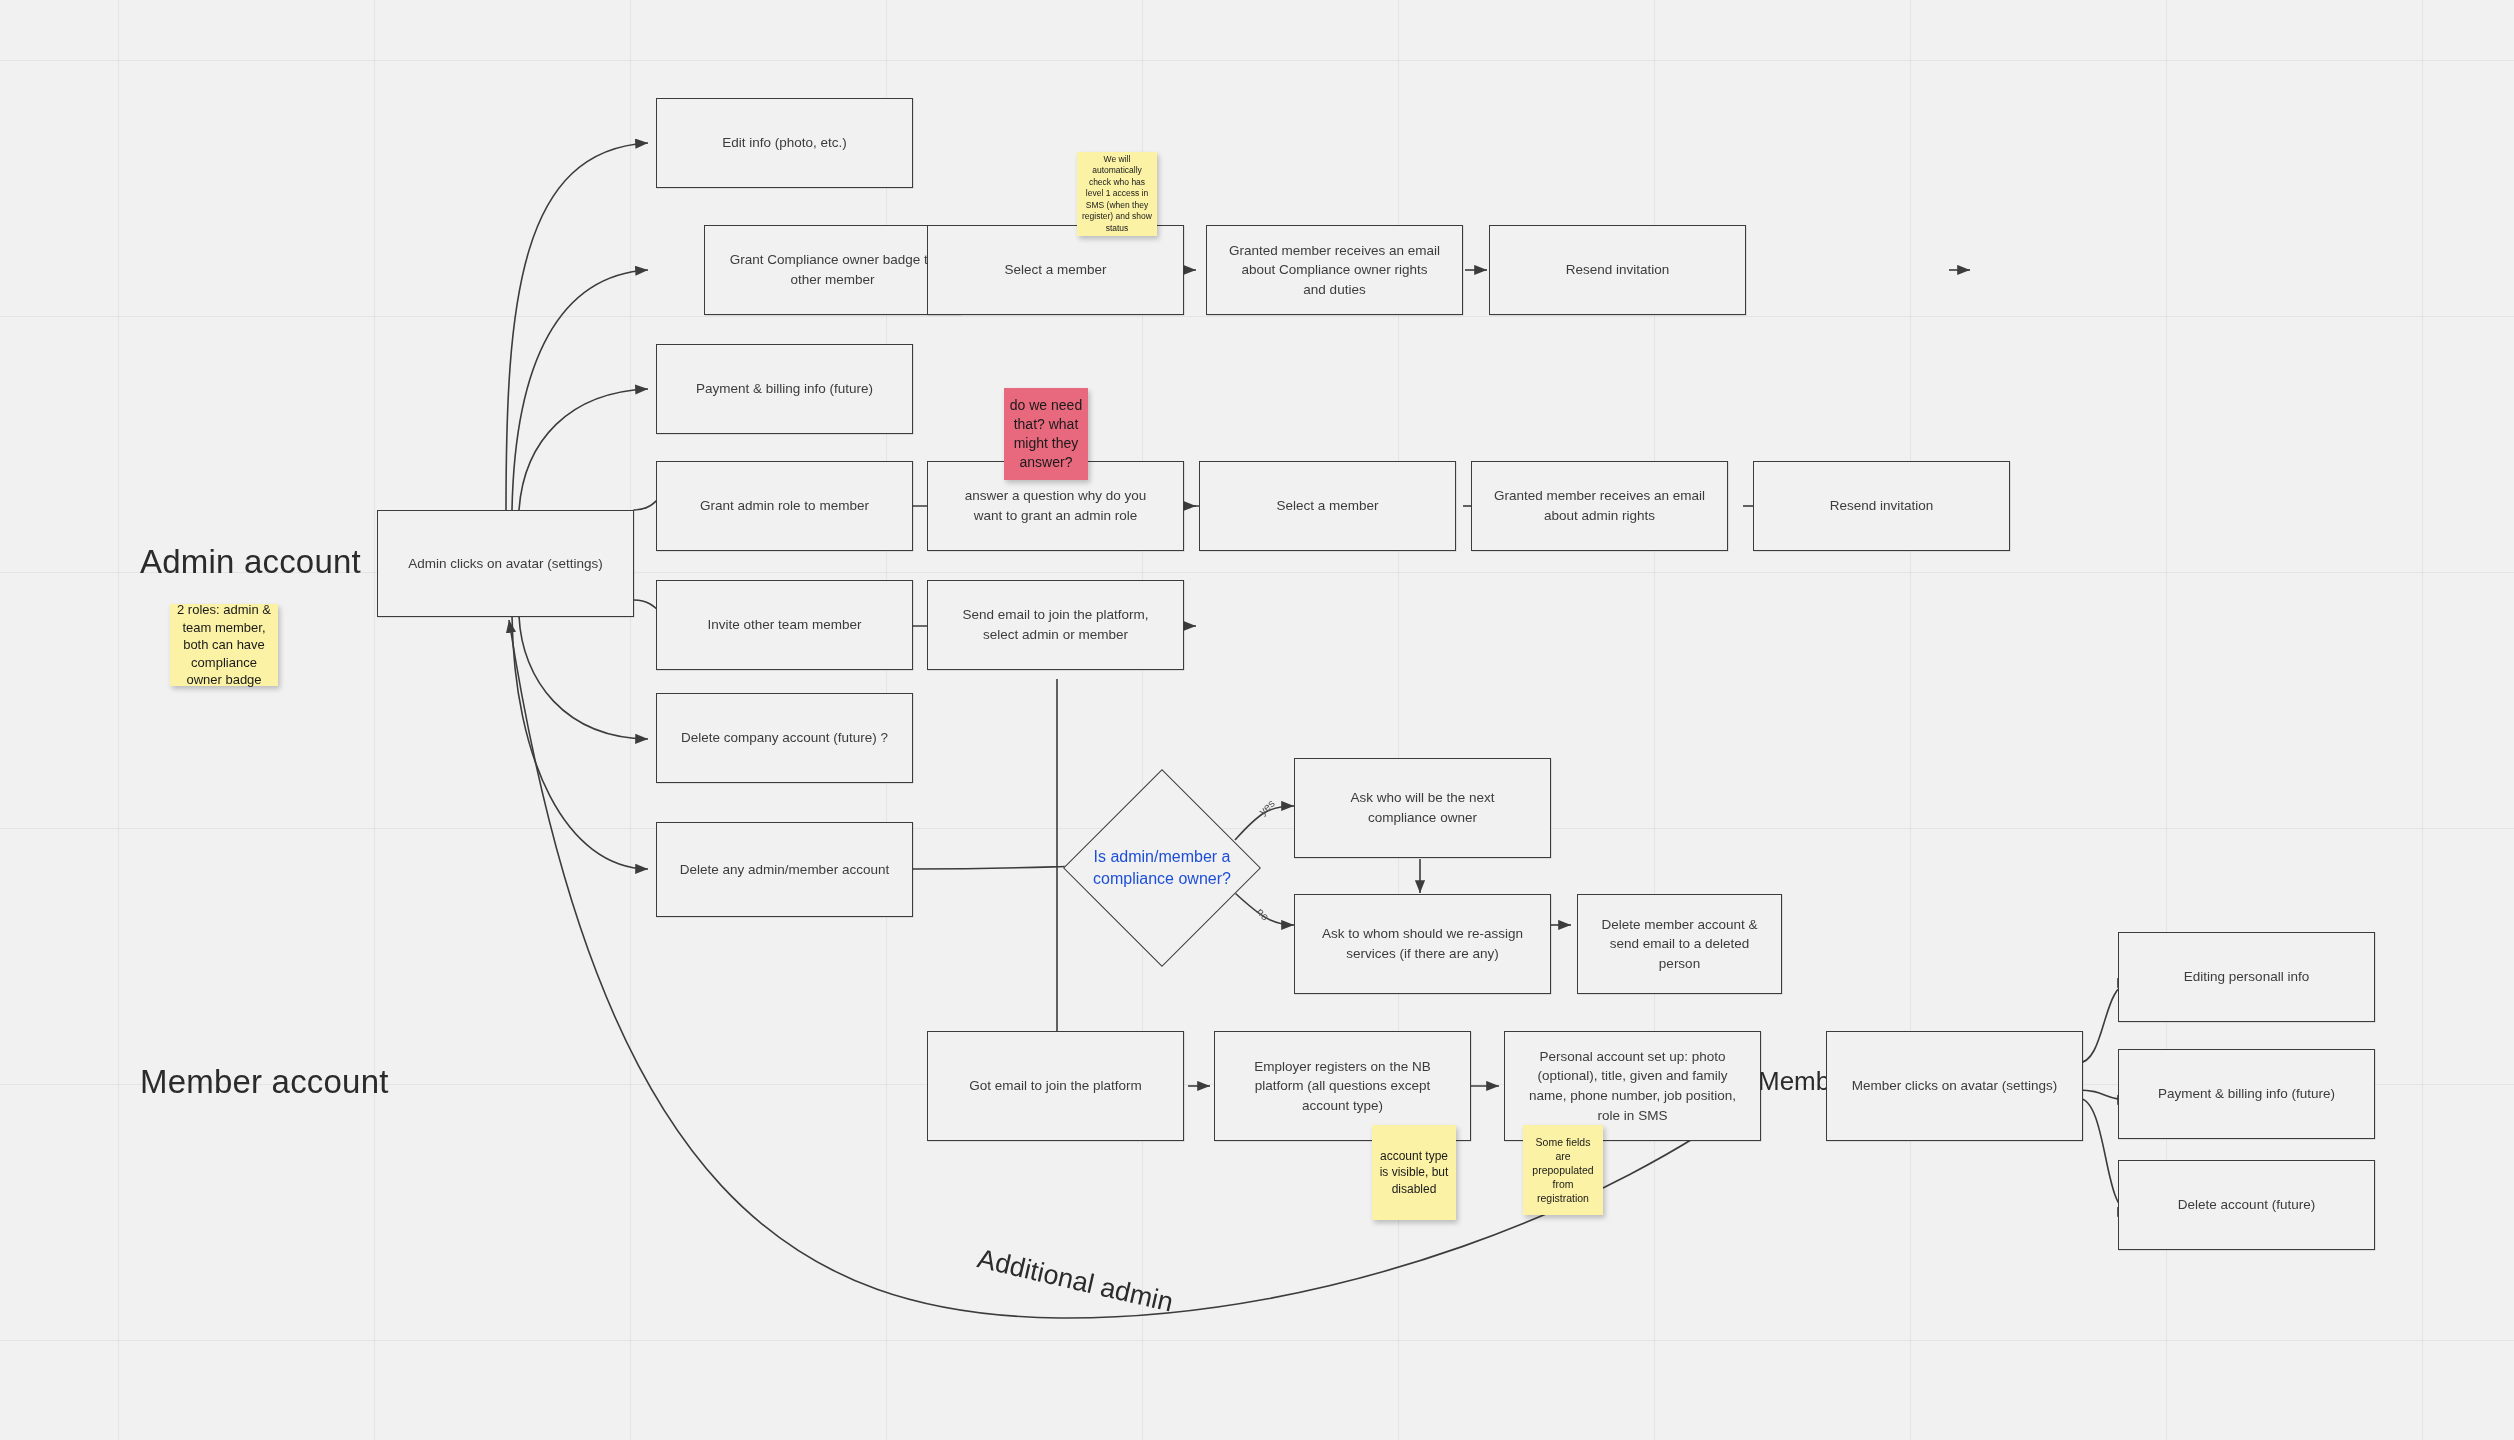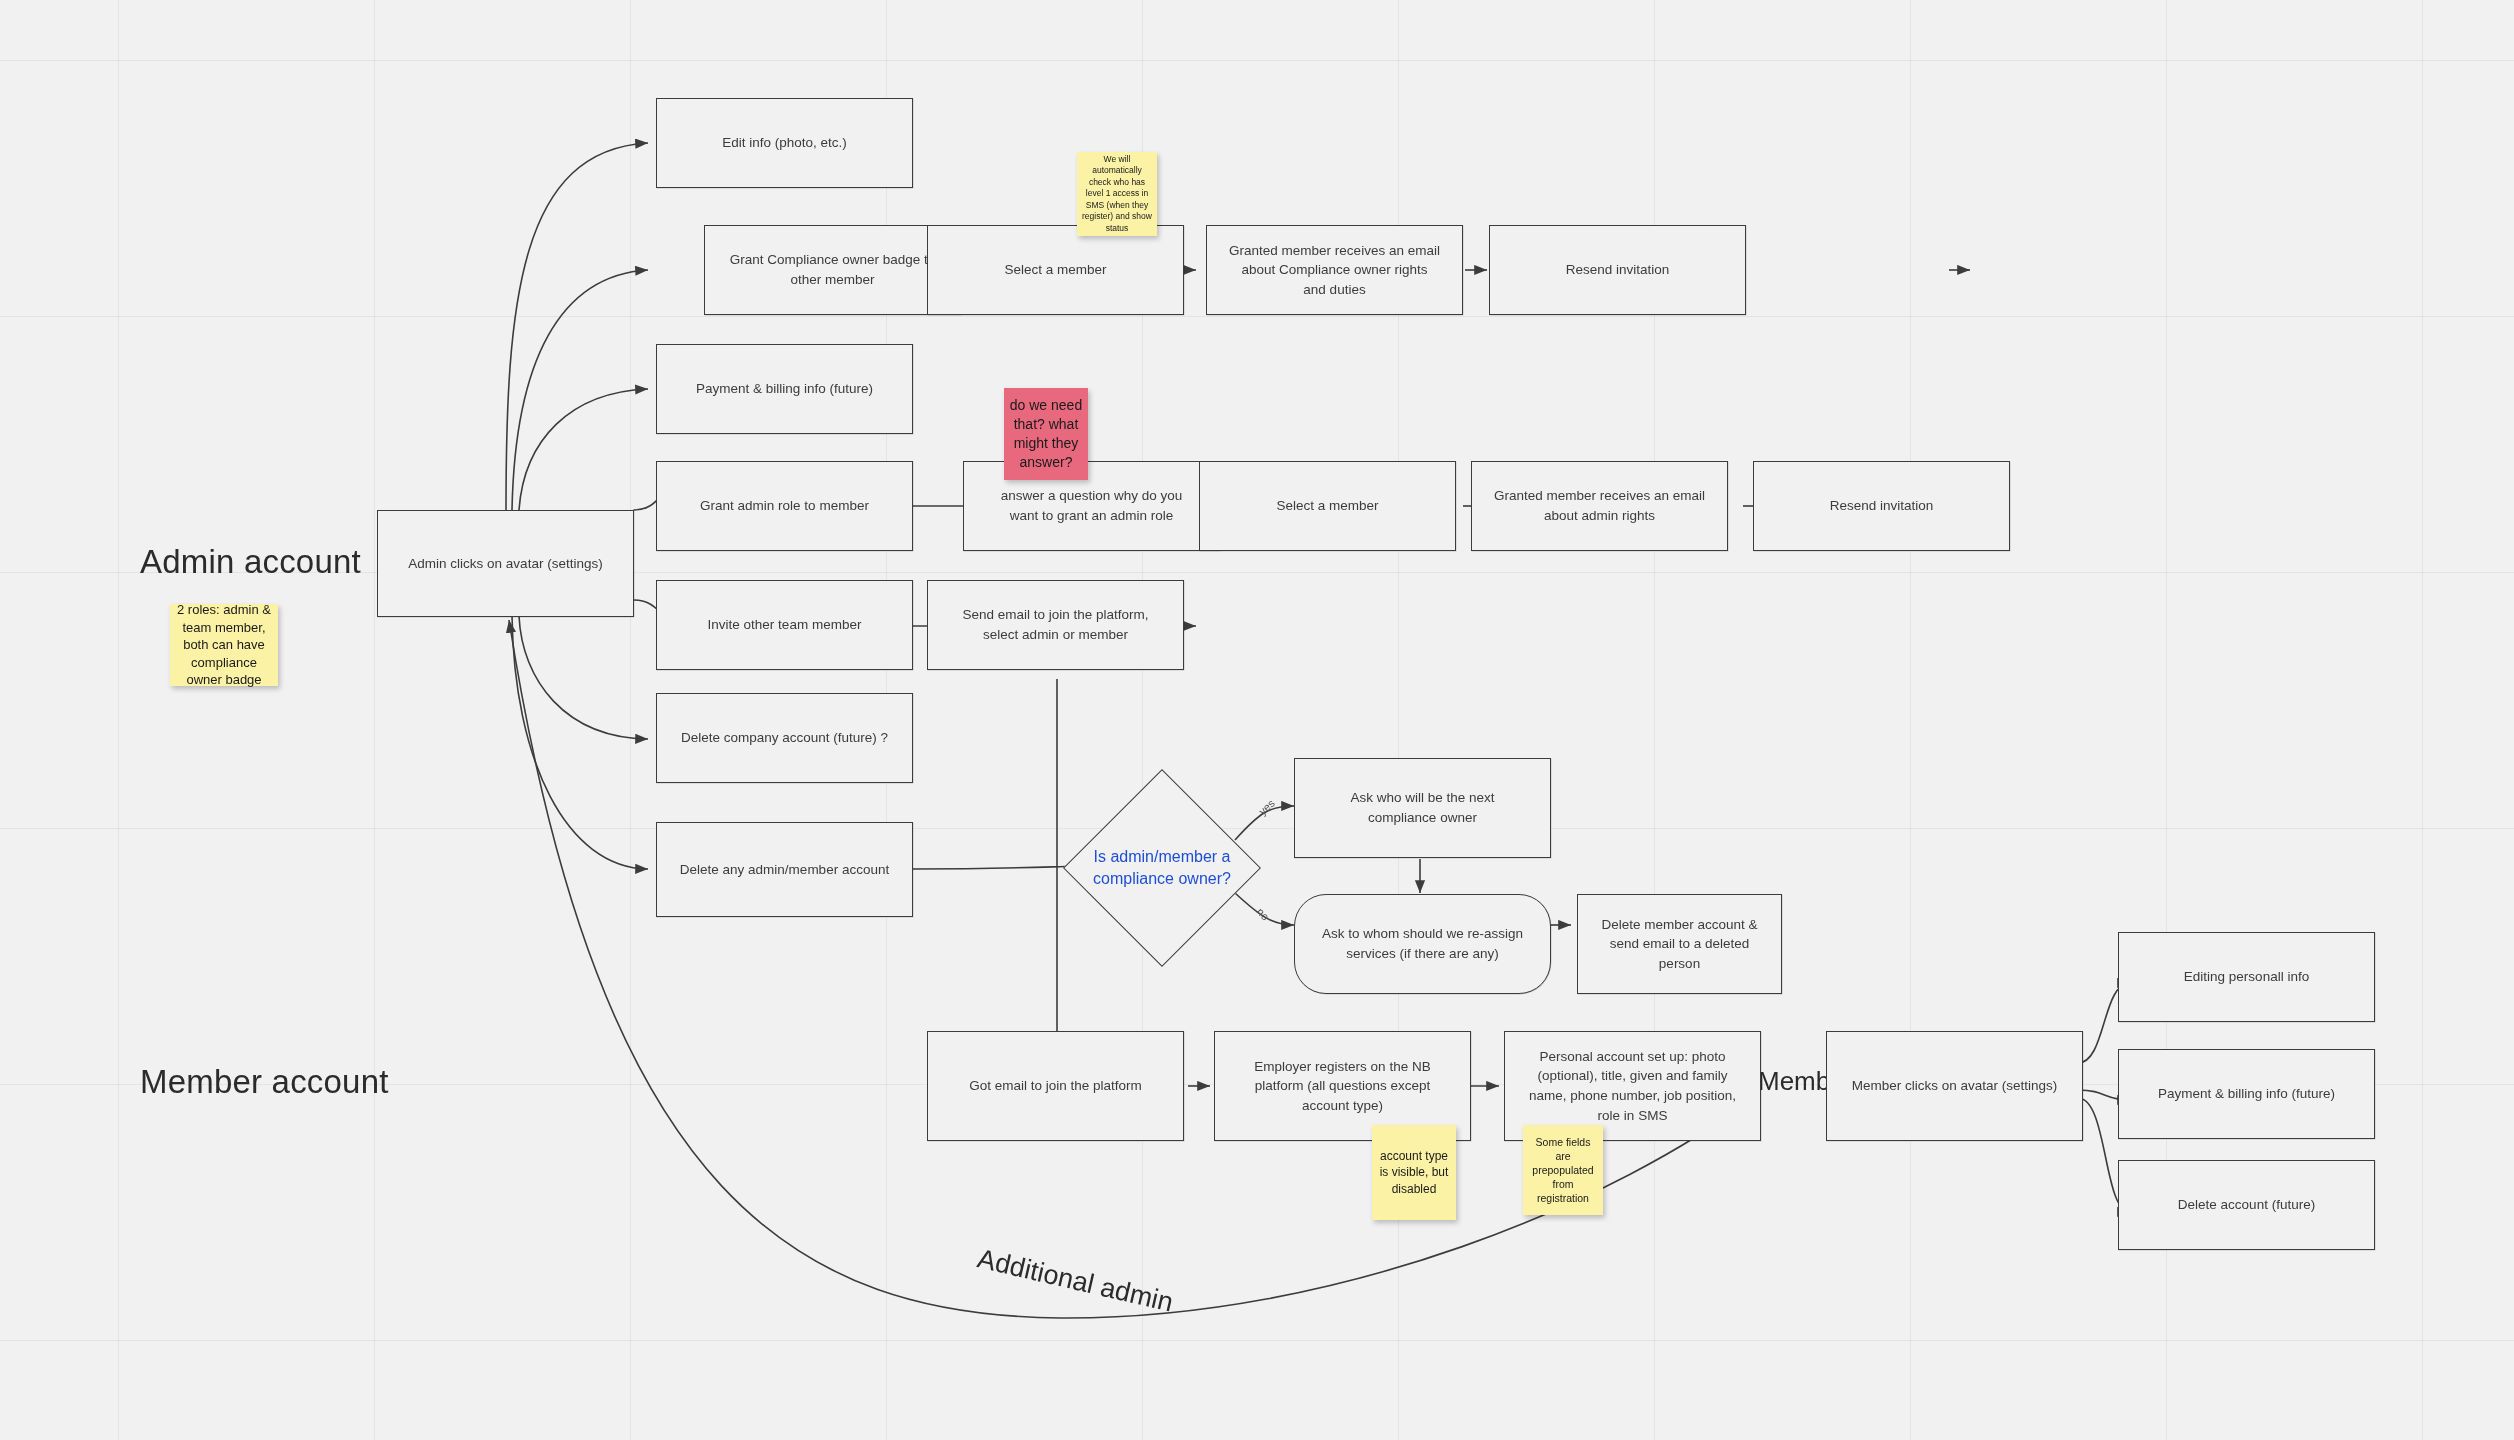--- a/index.html
+++ b/index.html
@@ -171,21 +171,21 @@
     <span>Resend invitation</span>
   </div>
 
 <div class="node" style="left:656px;top:344px;width:257px;height:90px;">
     <span>Payment &amp; billing info (future)</span>
   </div>
 
 <div class="node" style="left:656px;top:461px;width:257px;height:90px;">
     <span>Grant admin role to member</span>
   </div>
-<div class="node" style="left:927px;top:461px;width:257px;height:90px;margin-left:36px;">
+<div class="node" style="left:927px;top:461px;width:257px;height:90px;">
     <span>answer a question why do you want to grant an admin role</span>
   </div>
 <div class="node" style="left:1199px;top:461px;width:257px;height:90px;">
     <span>Select a member</span>
   </div>
 <div class="node" style="left:1471px;top:461px;width:257px;height:90px;">
     <span>Granted member receives an email about admin rights</span>
   </div>
 <div class="node" style="left:1753px;top:461px;width:257px;height:90px;">
     <span>Resend invitation</span>
@@ -207,21 +207,21 @@
   </div>
 
 <div class="diamond" style="left:1092px;top:798px;width:140px;height:140px;">
   <div class="shape"></div>
   <div class="dtext">Is admin/member a compliance owner?</div>
 </div>
 
 <div class="node" style="left:1294px;top:758px;width:257px;height:100px;">
     <span>Ask who will be the next compliance owner</span>
   </div>
-<div class="node" style="left:1294px;top:894px;width:257px;height:100px;border-radius:32px;">
+<div class="node" style="left:1294px;top:894px;width:257px;height:100px;">
     <span>Ask to whom should we re-assign services (if there are any)</span>
   </div>
 <div class="node" style="left:1577px;top:894px;width:205px;height:100px;">
     <span>Delete member account &amp; send email to a deleted person</span>
   </div>
 
 <div class="node" style="left:927px;top:1031px;width:257px;height:110px;">
     <span>Got email to join the platform</span>
   </div>
 <div class="node" style="left:1214px;top:1031px;width:257px;height:110px;">

